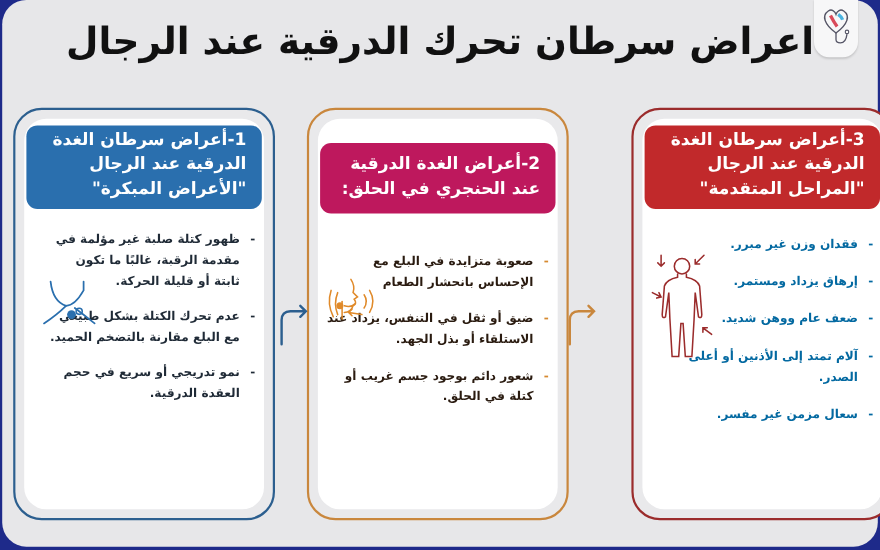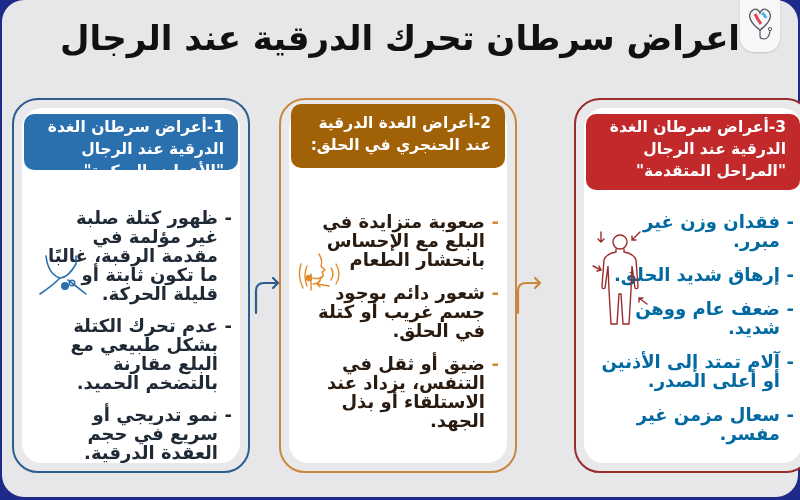--- a/index.html
+++ b/index.html
@@ -28,29 +28,29 @@
     background: #fff; border-radius: 20px;
   }
   .card.blue { left: 10px; border-color: #2c5f8f; }
   .card.orange { left: 277px; border-color: #c9873d; }
   .card.red { left: 572px; border-color: #9b2c2c; }
   .head {
     position: absolute; left: 10px; right: 10px; top: 14px; height: 72px;
     border-radius: 10px; color: #fff; font-weight: bold;
     font-size: 15.5px; line-height: 22px; padding: 2px 14px 0 8px; text-align: right;
   }
-  .blue .head { background: #2a6fae; height: 56px; }
-  .orange .head { background: #a16207; top: 4px; height: 64px; padding-top: 8px; }
+  .blue .head { background: #2a6fae; height: 76px; }
+  .orange .head { background: #be185d; top: 30px; height: 64px; padding-top: 8px; }
   .red .head { background: #c1292b; height: 76px; }
   .items { position: absolute; right: 16px; top: 108px; width: 178px; }
   .blue .items { width: 190px; }
-  .orange .items { width: 205px; top: 112px; }
+  .orange .items { width: 205px; top: 128px; }
   .red .items { width: 200px; top: 112px; }
   .item {
-    position: relative; font-size: 18px; line-height: 19px; font-weight: bold;
+    position: relative; font-size: 11px; line-height: 19px; font-weight: bold;
     margin-bottom: 13px; padding-right: 14px; text-align: right;
   }
   .item::before { content: "-"; position: absolute; right: 0; top: 0; }
   .blue .item { color: #1f2a36; }
   .orange .item { color: #2a1b10; margin-bottom: 14px; }
   .orange .item::before { color: #d68a30; }
   .red .item { color: #0369a1; margin-bottom: 15px; }
   .icon-abs { position: absolute; }
   .connector { position: absolute; }
 </style>
@@ -73,21 +73,21 @@
 
   <div class="card red">
     <div class="card-inner"></div>
     <div class="head">
       <div>3-أعراض سرطان الغدة</div>
       <div>الدرقية عند الرجال</div>
       <div>"المراحل المتقدمة"</div>
     </div>
     <div class="items">
       <div class="item">فقدان وزن غير مبرر.</div>
-      <div class="item">إرهاق شديد الحلق.</div>
+      <div class="item">إرهاق يزداد ومستمر.</div>
       <div class="item">ضعف عام ووهن شديد.</div>
       <div class="item">آلام تمتد إلى الأذنين أو أعلى الصدر.</div>
       <div class="item">سعال مزمن غير مفسر.</div>
     </div>
     <svg class="icon-abs" style="left:16px;top:126px" width="56" height="104" viewBox="0 0 56 104">
       <g fill="none" stroke="#9b2c2c" stroke-width="1.4" stroke-linecap="round">
         <circle cx="28" cy="16" r="7"></circle>
         <path d="M24 23 L24 26 Q14 28 12 34 L10 60 Q10 64 13 62 L16 40 L17 64 L19 98 L25 98 L27 68 L29 68 L31 98 L37 98 L39 64 L40 40 L43 62 Q46 64 46 60 L44 34 Q42 28 32 26 L32 23"></path>
         <path d="M9 6 L9 16 M6 13 L9 16 L12 13"></path>
         <path d="M48 6 L40 14 M40 10 L40 14 L44 14"></path>
@@ -98,22 +98,22 @@
   </div>
 
   <div class="card orange">
     <div class="card-inner"></div>
     <div class="head">
       <div>2-أعراض الغدة الدرقية</div>
       <div>عند الحنجري في الحلق:</div>
     </div>
     <div class="items">
       <div class="item">صعوبة متزايدة في البلع مع الإحساس بانحشار الطعام</div>
+      <div class="item">ضيق أو ثقل في التنفس، يزداد عند الاستلقاء أو بذل الجهد.</div>
       <div class="item">شعور دائم بوجود جسم غريب أو كتلة في الحلق.</div>
-      <div class="item">ضيق أو ثقل في التنفس، يزداد عند الاستلقاء أو بذل الجهد.</div>
     </div>
     <svg class="icon-abs" style="left:14px;top:150px" width="50" height="50" viewBox="0 0 50 50">
       <g fill="none" stroke="#e08a2a" stroke-width="1.4" stroke-linecap="round">
         <path d="M6 14 Q2 26 8 38"></path>
         <path d="M12 16 Q8 26 12 36"></path>
         <path d="M24 4 Q28 10 26 16 L30 20 L27 22 Q30 26 26 28 Q24 34 18 34"></path>
         <path d="M16 24 L16 40"></path>
         <path d="M18 28 Q24 30 28 26"></path>
         <path d="M36 18 Q40 24 36 30"></path>
         <path d="M41 14 Q47 24 41 34"></path>

